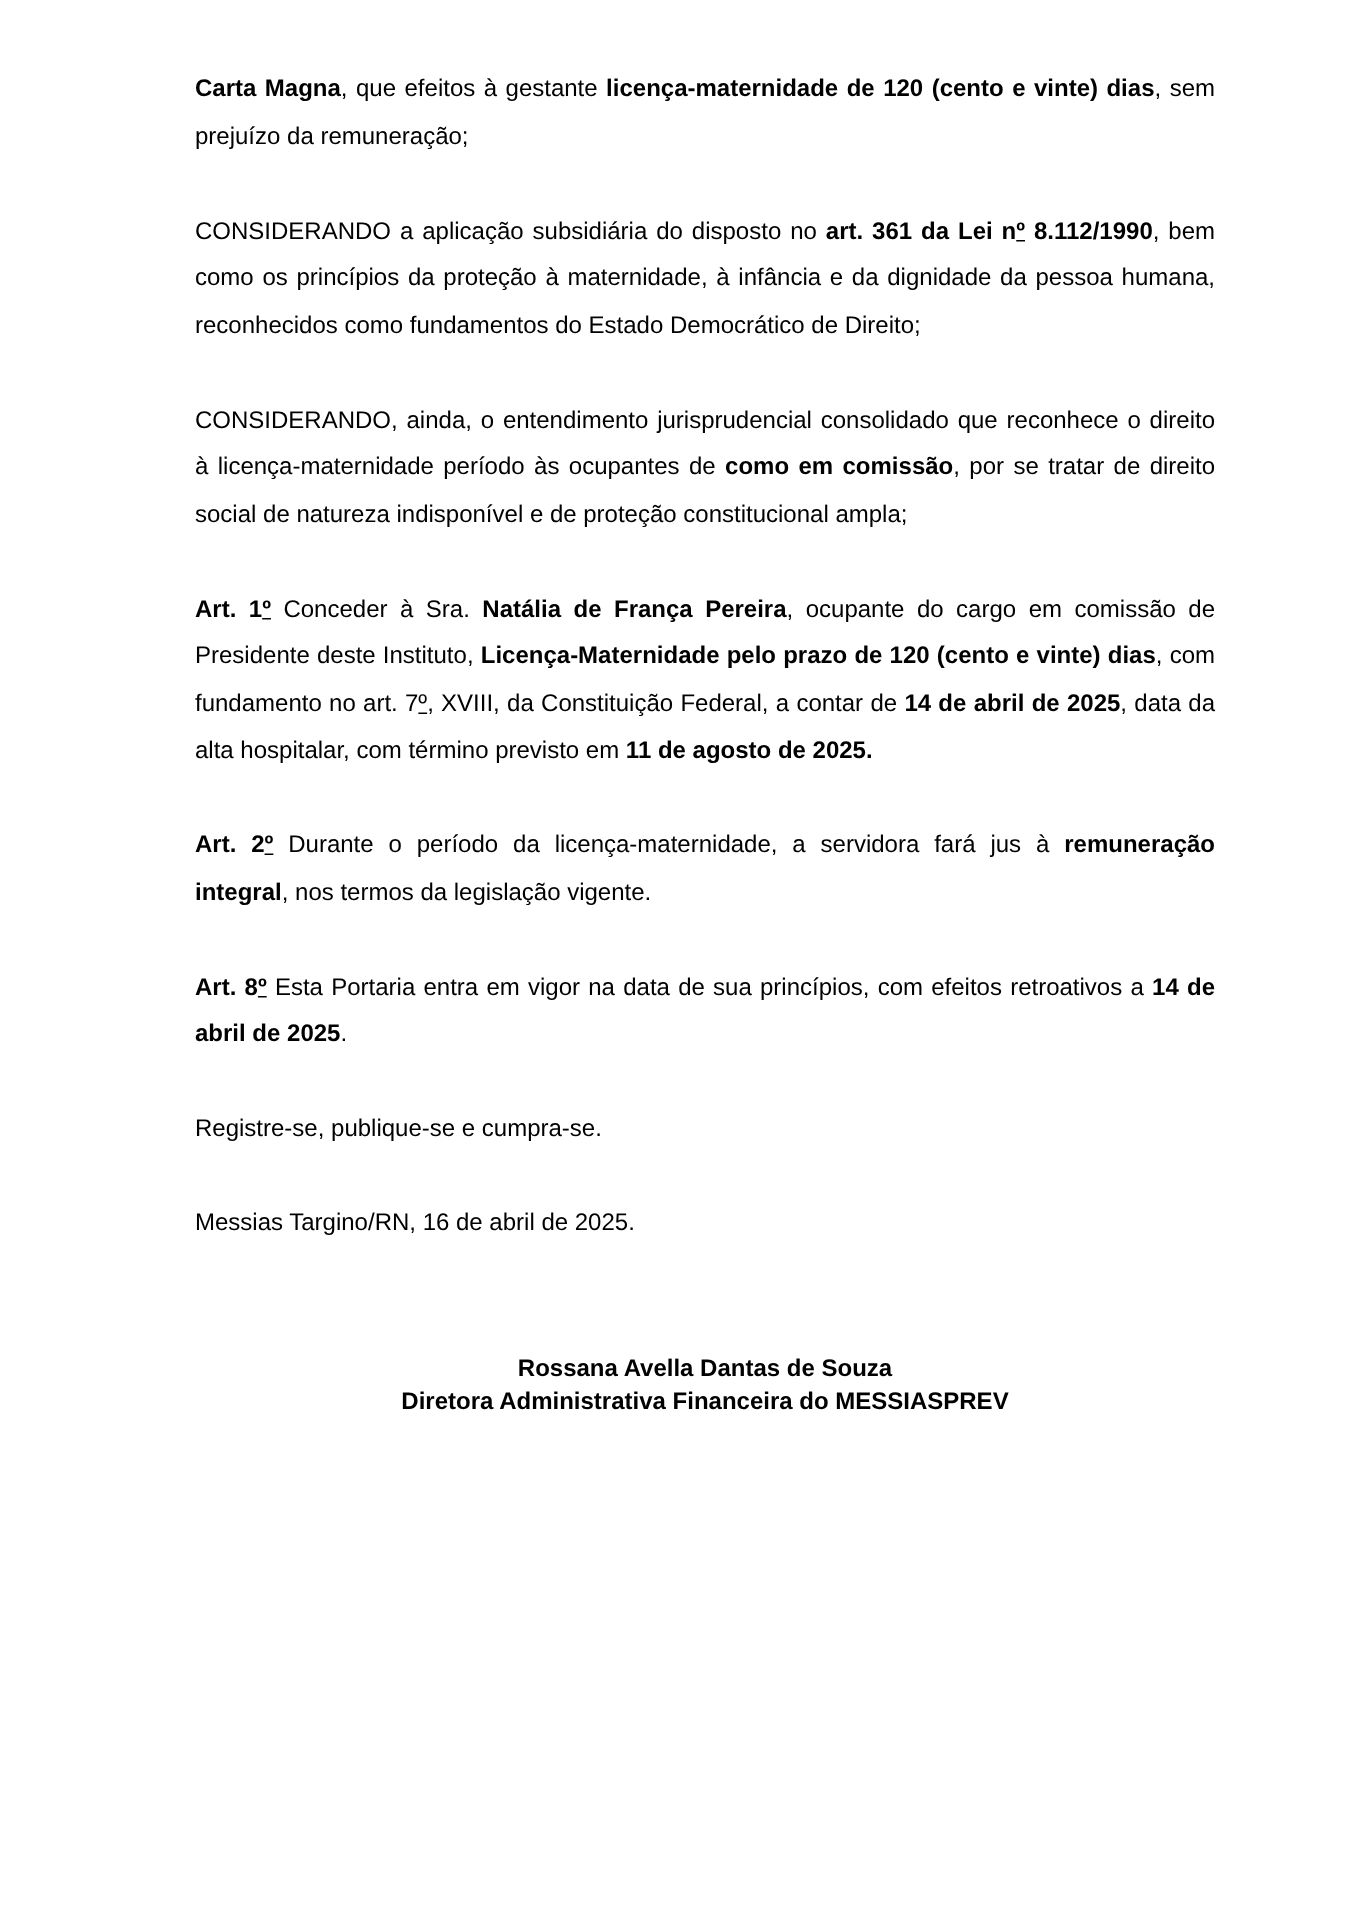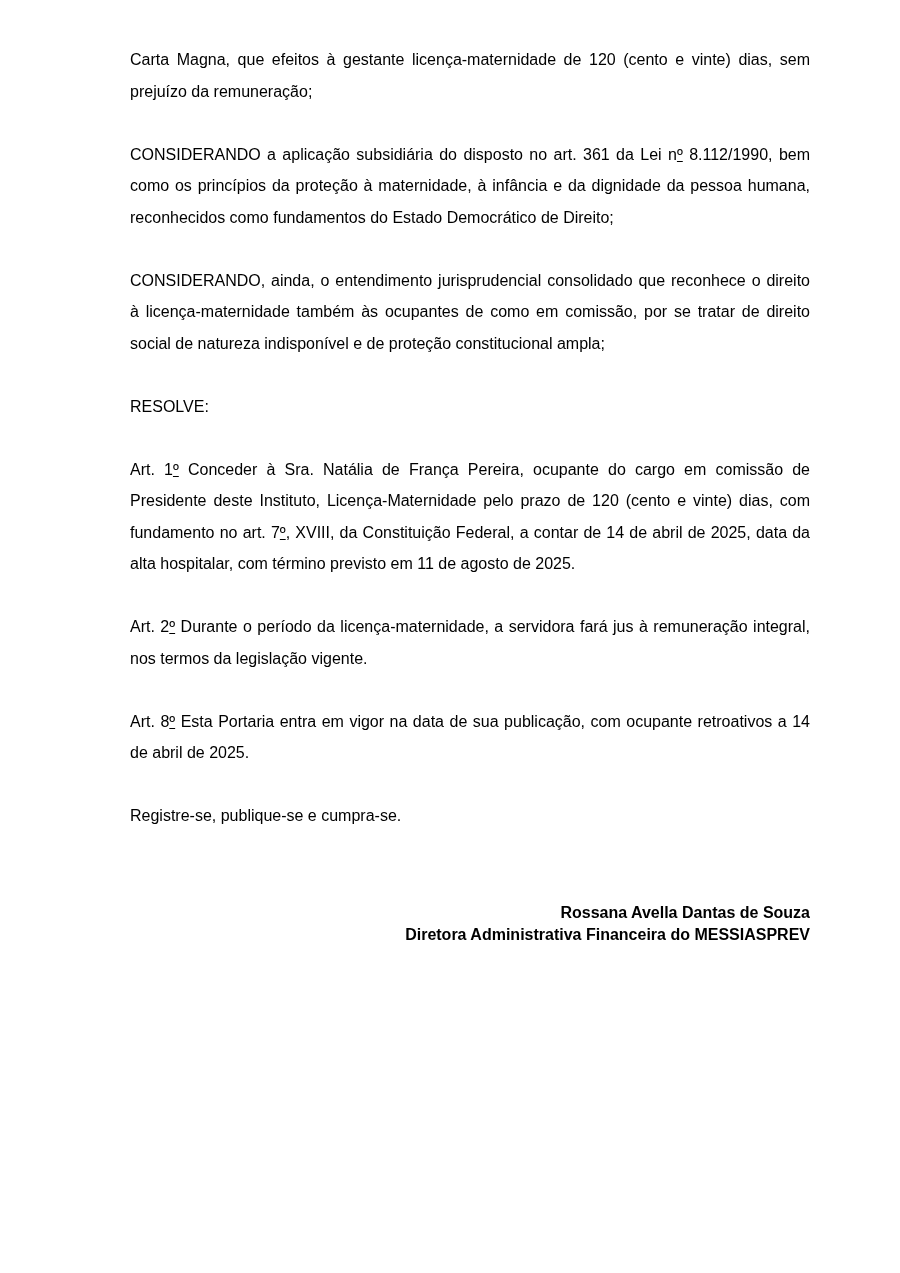--- a/index.html
+++ b/index.html
@@ -21,50 +21,50 @@
     background: #ffffff;
     overflow: hidden;
   }
   .para {
     margin: 0 0 31.5px 0;
     font-size: 16px;
     line-height: 31.5px;
     text-align: justify;
     letter-spacing: 0;
   }
-  .b { font-weight: 400; }
+  .b { font-weight: 700; }
   .u { text-decoration: underline; }
   .signature {
     margin-top: 70px;
-    text-align: right;
+    text-align: center;
     font-weight: 700;
     font-size: 16px;
     line-height: 22.5px;
   }
 </style>
 </head>
 <body>
 
 <div class="page">
 
   <p class="para"><span class="b">Carta Magna</span><span>, que efeitos à gestante </span><span class="b">licença-maternidade de 120 (cento e vinte) dias</span><span>, sem prejuízo da remuneração;</span></p>
 
   <p class="para"><span>CONSIDERANDO a aplicação subsidiária do disposto no </span><span class="b">art. 361 da Lei n</span><span class="b u">º</span><span class="b"> 8.112/1990</span><span>, bem como os princípios da proteção à maternidade, à infância e da dignidade da pessoa humana, reconhecidos como fundamentos do Estado Democrático de Direito;</span></p>
 
-  <p class="para"><span>CONSIDERANDO, ainda, o entendimento jurisprudencial consolidado que reconhece o direito à licença-maternidade também às ocupantes de </span><span class="b">como em comissão</span><span>, por se tratar de direito social de natureza indisponível e de proteção constitucional ampla;</span></p>
+  <p class="para"><span>CONSIDERANDO, ainda, o entendimento jurisprudencial consolidado que reconhece o direito à licença-maternidade período às ocupantes de </span><span class="b">como em comissão</span><span>, por se tratar de direito social de natureza indisponível e de proteção constitucional ampla;</span></p>
 
-  <p class="para"><span class="b">RESOLVE:</span></p>
 
   <p class="para"><span class="b">Art. 1</span><span class="b u">º</span><span> Conceder à Sra. </span><span class="b">Natália de França Pereira</span><span>, ocupante do cargo em comissão de Presidente deste Instituto, </span><span class="b">Licença-Maternidade pelo prazo de 120 (cento e vinte) dias</span><span>, com fundamento no art. 7</span><span class="u">º</span><span>, XVIII, da Constituição Federal, a contar de </span><span class="b">14 de abril de 2025</span><span>, data da alta hospitalar, com término previsto em </span><span class="b">11 de agosto de 2025.</span></p>
 
   <p class="para"><span class="b">Art. 2</span><span class="b u">º</span><span> Durante o período da licença-maternidade, a servidora fará jus à </span><span class="b">remuneração integral</span><span>, nos termos da legislação vigente.</span></p>
 
-  <p class="para"><span class="b">Art. 8</span><span class="b u">º</span><span> Esta Portaria entra em vigor na data de sua publicação, com ocupante retroativos a </span><span class="b">14 de abril de 2025</span><span>.</span></p>
+  <p class="para"><span class="b">Art. 8</span><span class="b u">º</span><span> Esta Portaria entra em vigor na data de sua princípios, com efeitos retroativos a </span><span class="b">14 de abril de 2025</span><span>.</span></p>
 
   <p class="para"><span>Registre-se, publique-se e cumpra-se.</span></p>
 
+  <p class="para"><span>Messias Targino/RN, 16 de abril de 2025.</span></p>
 
   <div class="signature">
     <div>Rossana Avella Dantas de Souza</div>
     <div>Diretora Administrativa Financeira do MESSIASPREV</div>
   </div>
 
 </div>
 
 </body></html>

